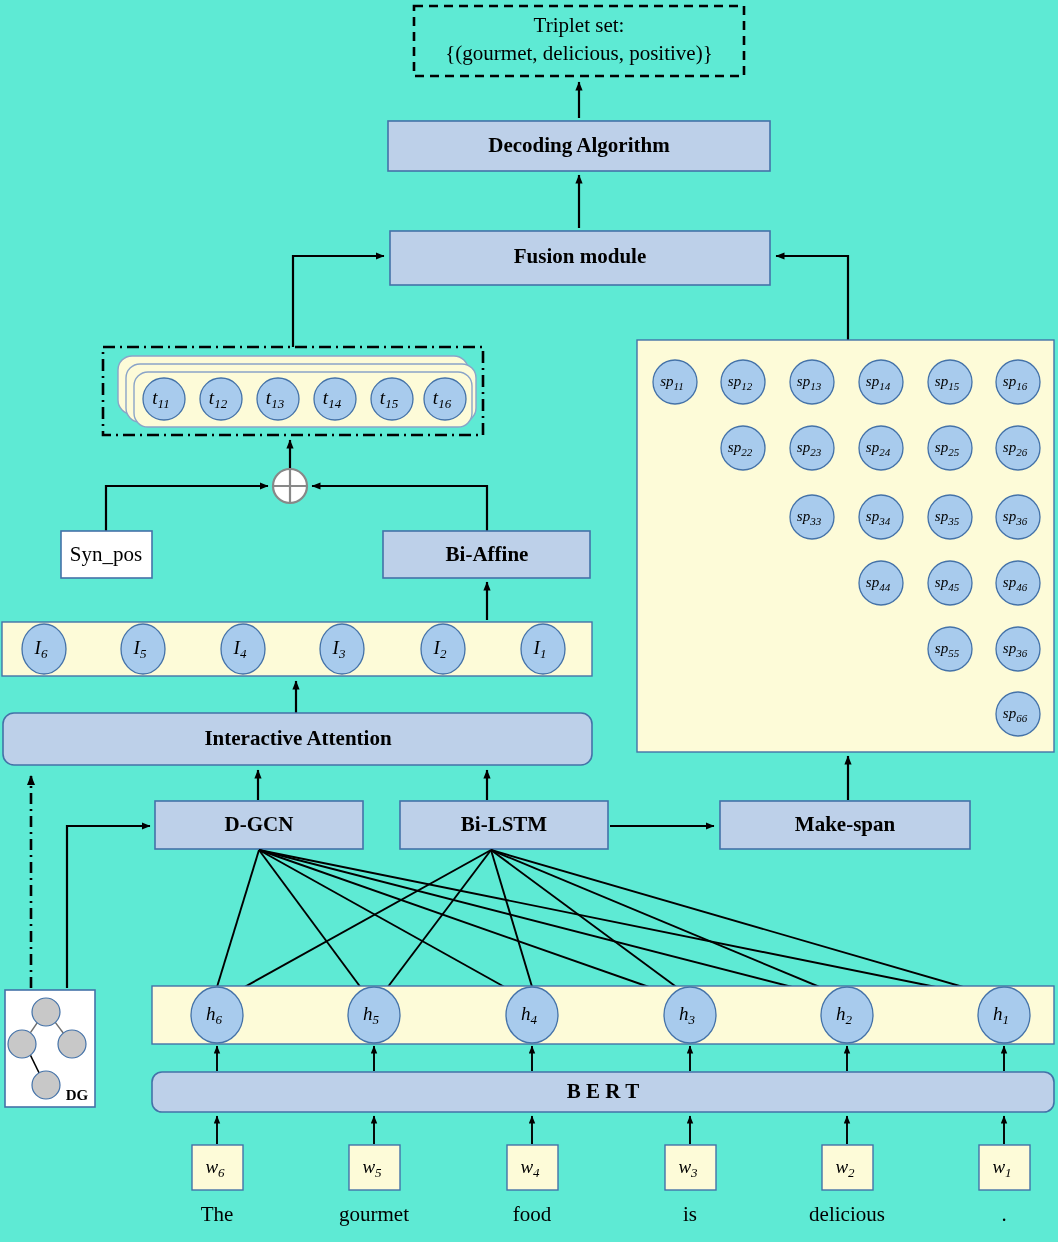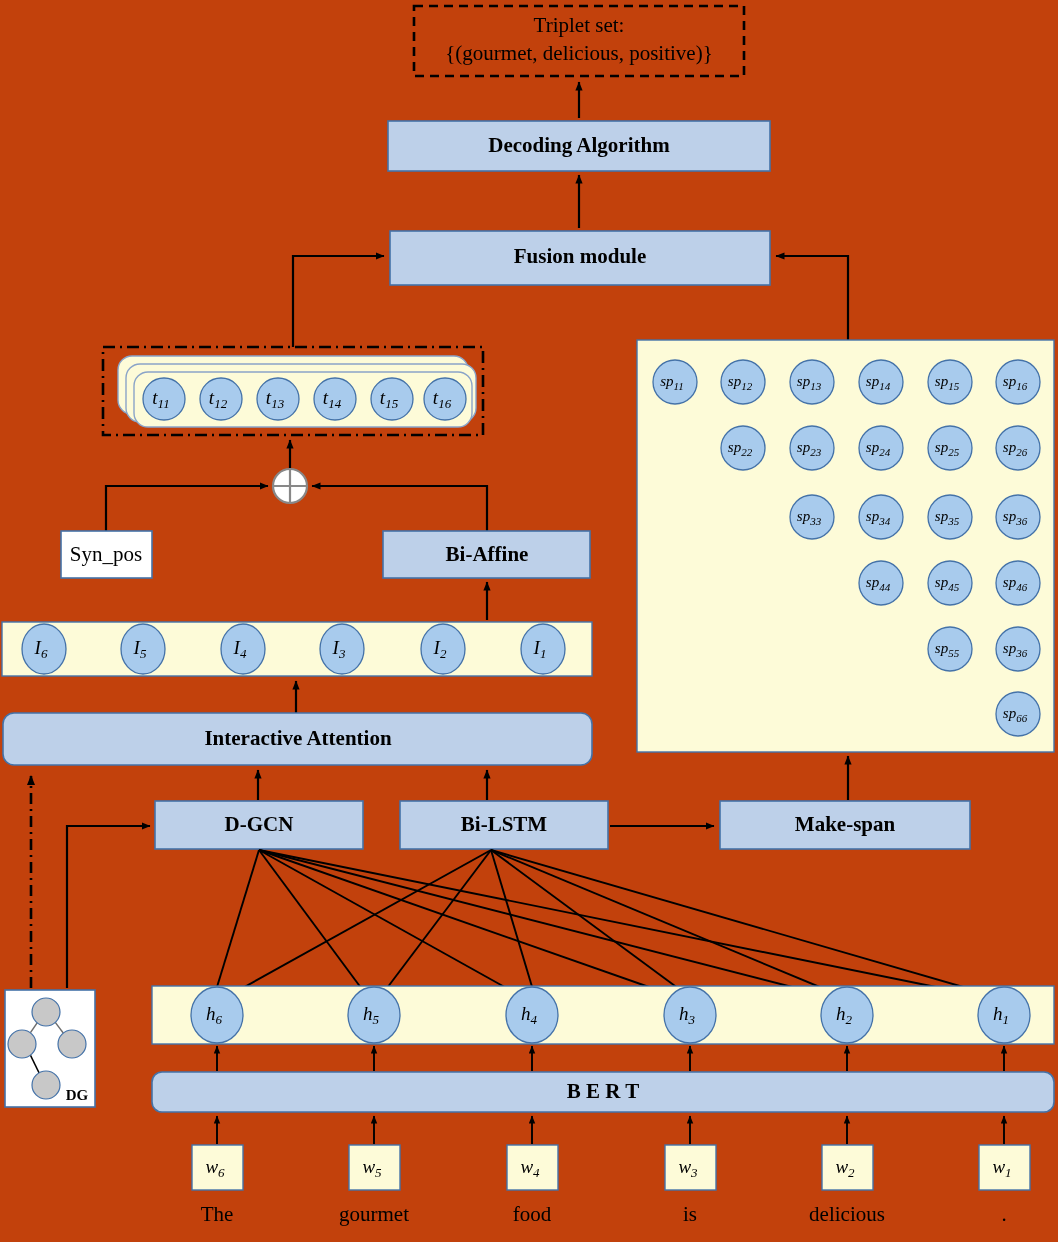--- a/index.html
+++ b/index.html
@@ -1,17 +1,17 @@
 <!DOCTYPE html>
 <html><head>
 <meta charset="utf-8">
 <style>
   html,body{margin:0;padding:0;background:#ffffff;}
   body{font-family:"Liberation Serif",serif;}
-  #stage{position:relative;width:1058px;height:1242px;background:#c2410c;overflow:hidden;}
+  #stage{position:relative;width:1058px;height:1242px;background:#5eead4;overflow:hidden;}
   svg#diagram{position:absolute;left:0;top:0;width:1058px;height:1242px;}
   .blue-box{fill:#bdd0e9;stroke:#4472a8;stroke-width:1.6;}
   .blue-box-round{fill:#bdd0e9;stroke:#4472a8;stroke-width:1.6;}
   .white-box{fill:#ffffff;stroke:#4472a8;stroke-width:1.6;}
   .yellow-box{fill:#fdfbd8;stroke:#4472a8;stroke-width:1.4;}
   .yellow-panel{fill:#fdfbd8;stroke:#4472a8;stroke-width:1.4;}
   .yellow-panel-round{fill:#fdfbd8;stroke:#8aa4c8;stroke-width:1.4;}
   .dash-box{fill:none;stroke:#000;stroke-width:2.6;stroke-dasharray:9 6;}
   .dashdot-box{fill:none;stroke:#000;stroke-width:2.6;stroke-dasharray:12 5 2 5;}
   .node-circle{fill:#a8cbed;stroke:#4472a8;stroke-width:1.3;}

